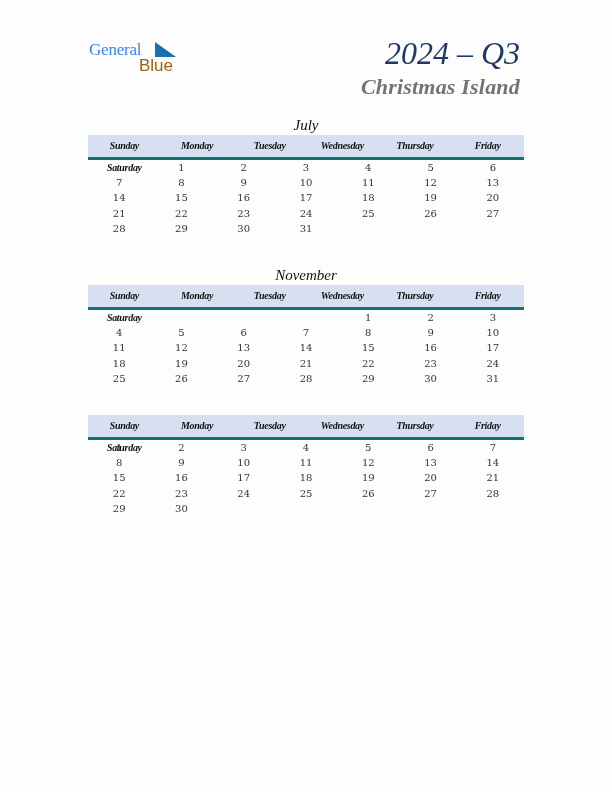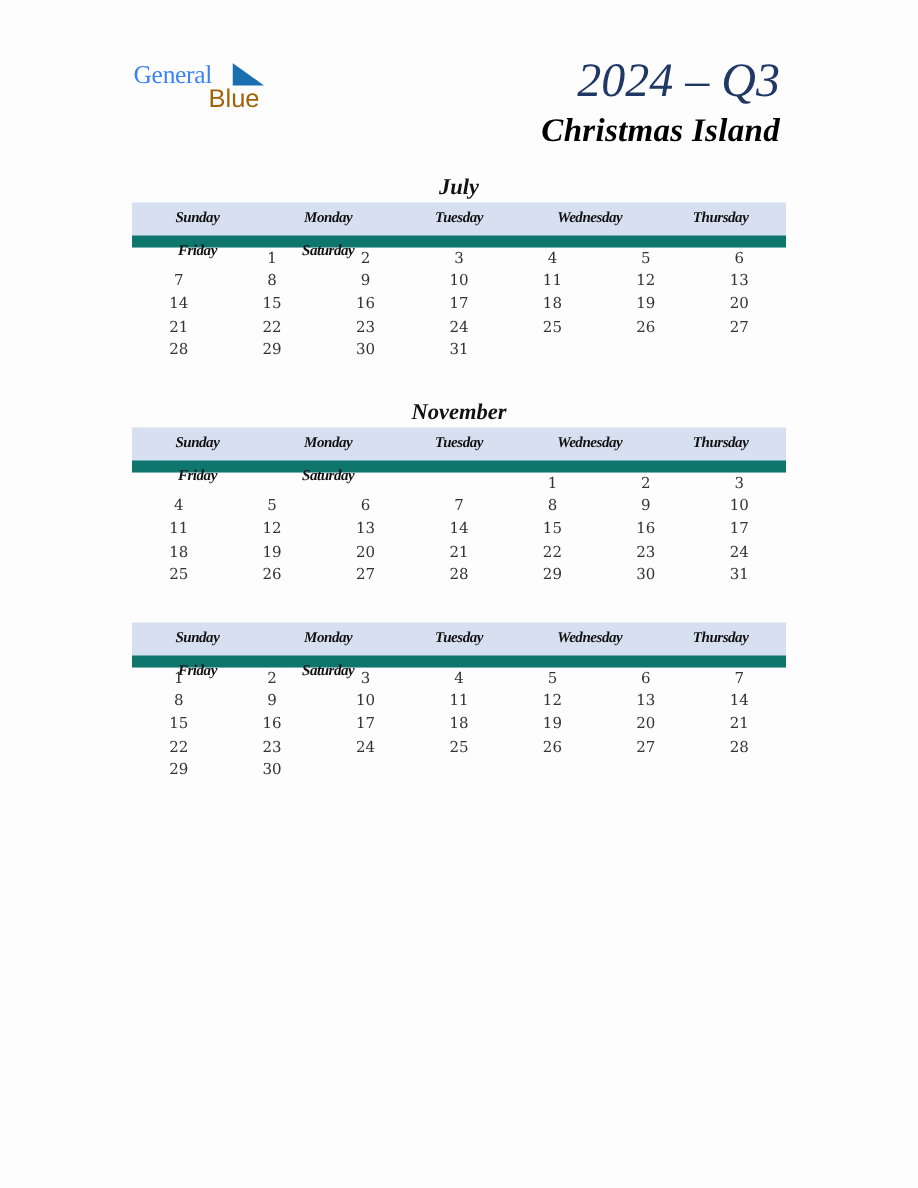--- a/index.html
+++ b/index.html
@@ -6,24 +6,24 @@
   body {
     width: 612px; height: 792px; background: #fdfdfd; position: relative;
     font-family: "DejaVu Serif", serif; color: #222;
     overflow: hidden;
   }
   .logo { position: absolute; left: 89px; top: 40px; width: 100px; height: 36px; }
   .logo .general { position: absolute; left: 0; top: 0; font-family: Liberation Serif, serif; font-size: 17px; color: #3b82f6; letter-spacing: -0.2px; }
   .logo .blue { position: absolute; left: 50px; top: 16px; font-family: "Liberation Sans", sans-serif; font-size: 17px; color: #a16207; text-align: center; }
   .logo svg { position: absolute; left: 66px; top: 2px; }
   .title { position: absolute; right: 92px; top: 37px; font-family: "Liberation Serif", serif; font-style: italic; font-size: 32px; color: #1f3864; text-align: right; line-height: 1; }
-  .subtitle { position: absolute; right: 92px; top: 76px; font-family: "Liberation Serif", serif; font-style: italic; font-weight: bold; font-size: 22px; color: #000000; text-align: right; line-height: 1; letter-spacing: 0.2px; }
+  .subtitle { position: absolute; right: 92px; top: 76px; font-family: "Liberation Serif", serif; font-style: italic; font-weight: bold; font-size: 22px; color: #737373; text-align: right; line-height: 1; letter-spacing: 0.2px; }
   .month { position: absolute; left: 88px; width: 436px; }
-  .month-name { text-align: center; font-family: "Liberation Serif", serif; font-style: italic; font-weight: bold; font-size: 15px; height: 20px; line-height: 20px; color: #111; }
-  .dow-row { display: grid; grid-template-columns: repeat(5, 1fr); background: #d7e0f1; height: 22px; border-bottom: 8px solid #0f766e; }
+  .month-name { text-align: center; font-family: "Liberation Serif", serif; font-style: italic; font-weight: normal; font-size: 15px; height: 20px; line-height: 20px; color: #111; }
+  .dow-row { display: grid; grid-template-columns: repeat(6, 1fr); background: #d7e0f1; height: 22px; border-bottom: 3px solid #0f766e; }
   .dow { text-align: center; font-family: "Liberation Serif", serif; font-style: italic; font-weight: bold; font-size: 10px; line-height: 22px; color: #111; letter-spacing: -0.3px; }
   .week { display: grid; grid-template-columns: repeat(7, 1fr); height: 15.2px; }
   .day { text-align: center; font-family: "DejaVu Serif", serif; font-size: 10px; line-height: 15px; color: #333; }
 </style>
 </head>
 <body>
 
 <div class="logo">
   <span class="general">General</span>
   <svg width="22" height="16" viewBox="0 0 22 16">

